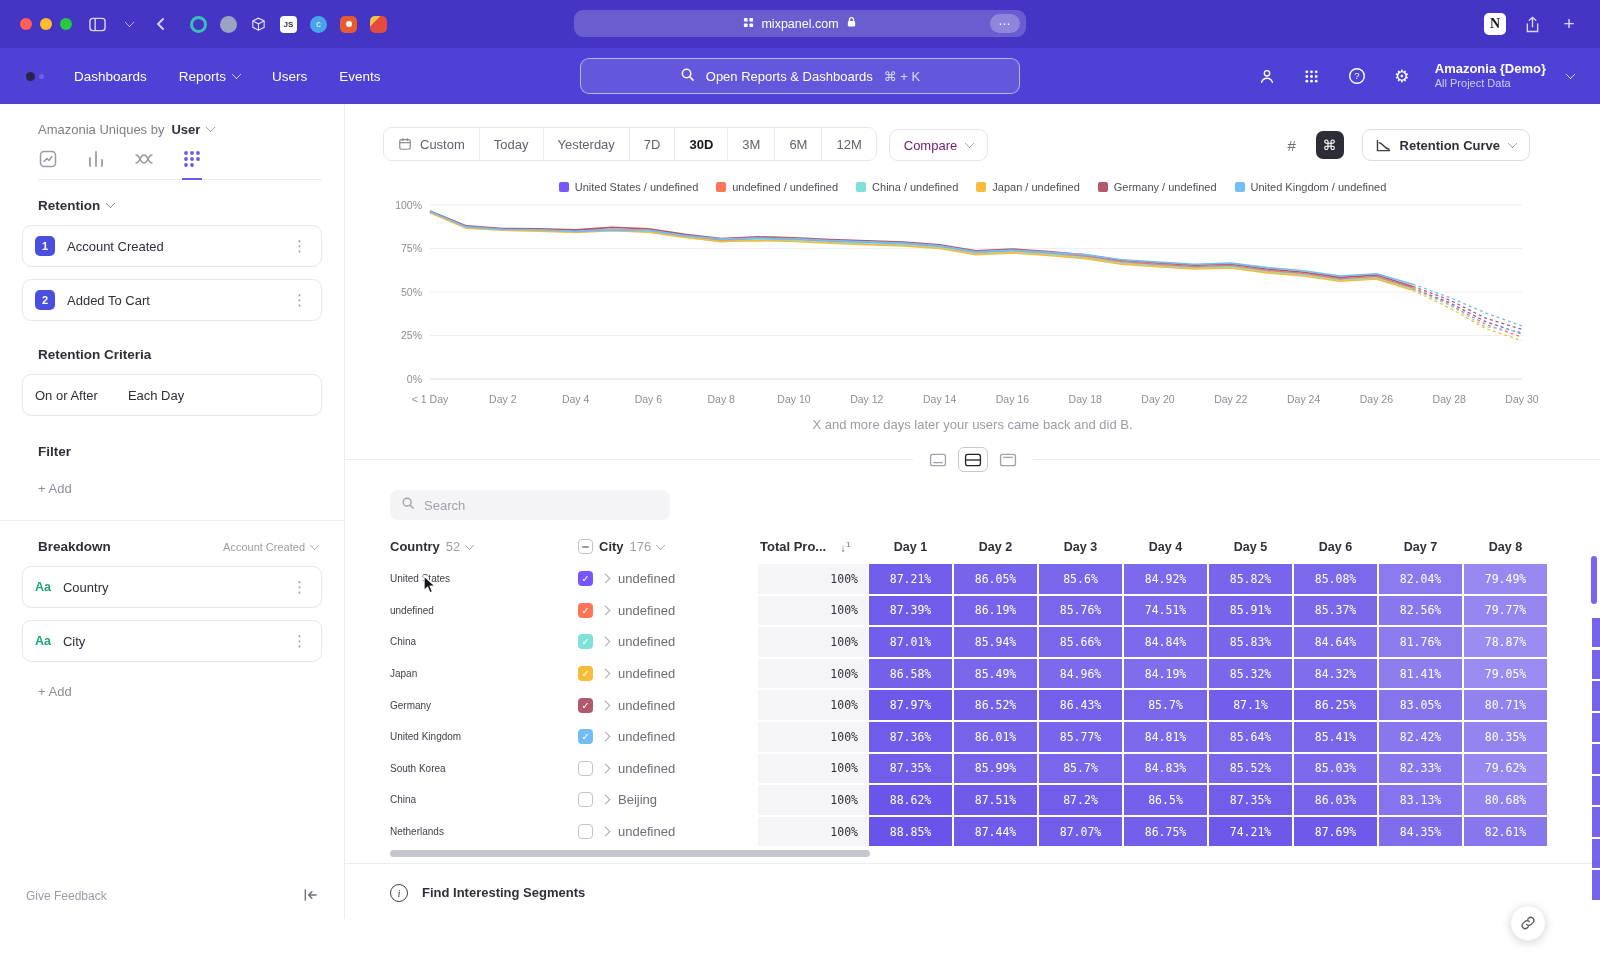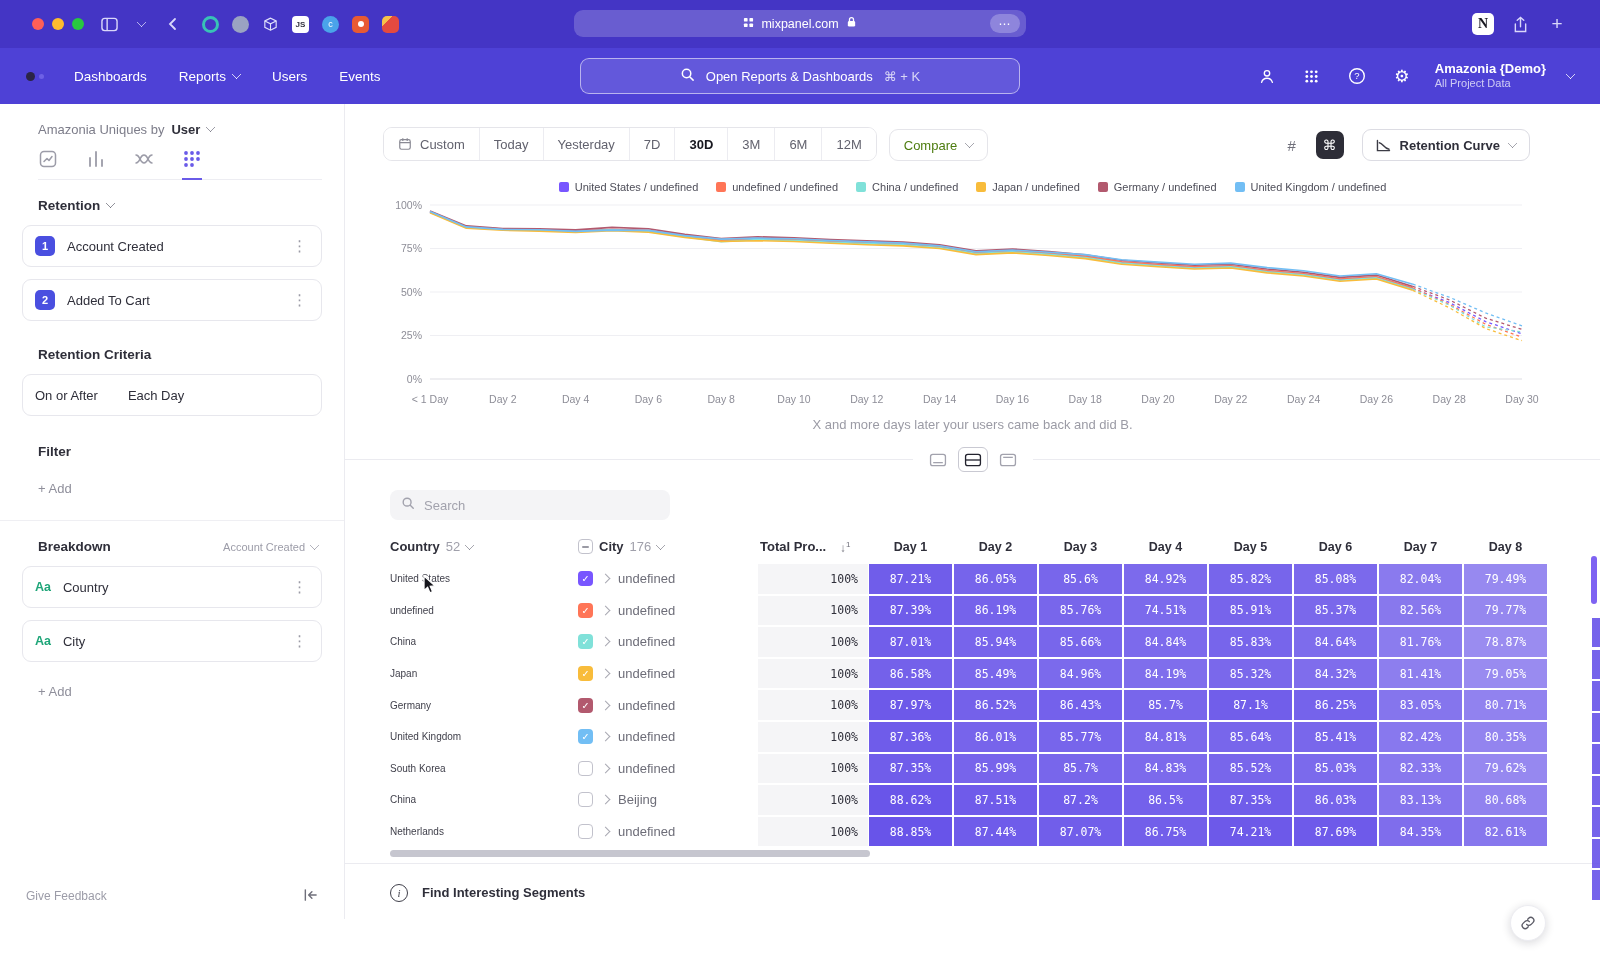--- a/index.html
+++ b/index.html
@@ -1,20 +1,20 @@
 <!DOCTYPE html>
 <html><head>
 <meta charset="utf-8">
 <style>
   *{margin:0;padding:0;box-sizing:border-box}
   html,body{width:1600px;height:976px;overflow:hidden;background:#fff}
   .page{position:relative;width:1600px;height:976px;background:#fff;font-family:"Liberation Sans",sans-serif;overflow:hidden}
 
   
-  .browser{height:48px;background:#4435c5;display:flex;align-items:center;gap:10px;padding:0 32px;position:relative;color:#dcdaf9}
+  .browser{height:48px;background:#4435c5;display:flex;align-items:center;gap:10px;padding:0 20px;position:relative;color:#dcdaf9}
   .tl{display:flex;gap:8px;margin-right:4px}
   .tl span{width:12px;height:12px;border-radius:50%;display:inline-block}
   .tl-r{background:#ff5f57}.tl-y{background:#febc2e}.tl-g{background:#28c840}
   .bicon{width:22px;height:22px;display:flex;align-items:center;justify-content:center;color:#d9d7fa;flex:none}
   .plus{font-size:19px;font-weight:400}
   .pins{display:flex;gap:13px;align-items:center;margin-left:8px}
   .pin{width:17px;height:17px;display:flex;align-items:center;justify-content:center;flex:none}
   .p1{border:3.5px solid #38c2b6;border-radius:50%}
   .p2{background:#9aa3c2;border-radius:50%}
   .p4{background:#fff;border-radius:4px;font-size:8px;font-weight:700;color:#32323e}
@@ -81,21 +81,21 @@
   .gapL{margin-left:18px}
   .sb-bottom{position:absolute;bottom:0;left:0;right:0;height:46px;display:flex;align-items:center;padding:0 26px;color:#9c9ca8;font-size:12px}
   .collapse{margin-left:auto;color:#6f6f7a}
 
   
   .toolbar{display:flex;align-items:flex-end;margin:23px 70px 0 38px}
   .dgroup{display:flex;border:1px solid #e5e5ea;border-radius:9px;overflow:hidden;background:#fff}
   .dr{height:32px;padding:0 14px;display:flex;align-items:center;gap:8px;font-size:13px;color:#62626e;background:#fff;border:none;border-left:1px solid #ececf1;cursor:pointer;font-family:inherit}
   .dr:first-child{border-left:none}
   .dr.active{color:#17171f;font-weight:700}
-  .cmp{margin-left:12px;height:32px;border:1px solid #e5e5ea;border-radius:9px;background:#fff;padding:0 14px;display:flex;align-items:center;gap:9px;font-size:13px;color:#4d7c0f;cursor:pointer;font-family:inherit}
+  .cmp{margin-left:12px;height:32px;border:1px solid #e5e5ea;border-radius:9px;background:#fff;padding:0 14px;display:flex;align-items:center;gap:9px;font-size:13px;color:#701a75;cursor:pointer;font-family:inherit}
   .cmp .chv,.curvebtn .chv{color:#8a8a94}
   .tb-right{margin-left:auto;display:flex;align-items:center;gap:10px}
   .fmtbtn{width:28px;height:28px;border:none;background:transparent;color:#6f6f7a;font-size:15px;display:flex;align-items:center;justify-content:center;border-radius:7px;cursor:pointer;font-family:inherit}
   .fmtbtn.dark{background:#2d2d37;color:#fff;font-size:14px}
   .curvebtn{height:32px;border:1px solid #dcdce3;border-radius:9px;background:#fff;display:flex;align-items:center;gap:9px;padding:0 13px;font-size:13px;font-weight:600;color:#2f2f3a;margin-left:8px;cursor:pointer;font-family:inherit}
 
   
   .legend{display:flex;justify-content:center;gap:18px;margin-top:18px;height:16px;align-items:center;flex-wrap:nowrap}
   .legend-item{display:flex;align-items:center;gap:6px;font-size:11px;color:#4e4e59}
   .swatch{width:10px;height:10px;border-radius:2px;flex:none}

